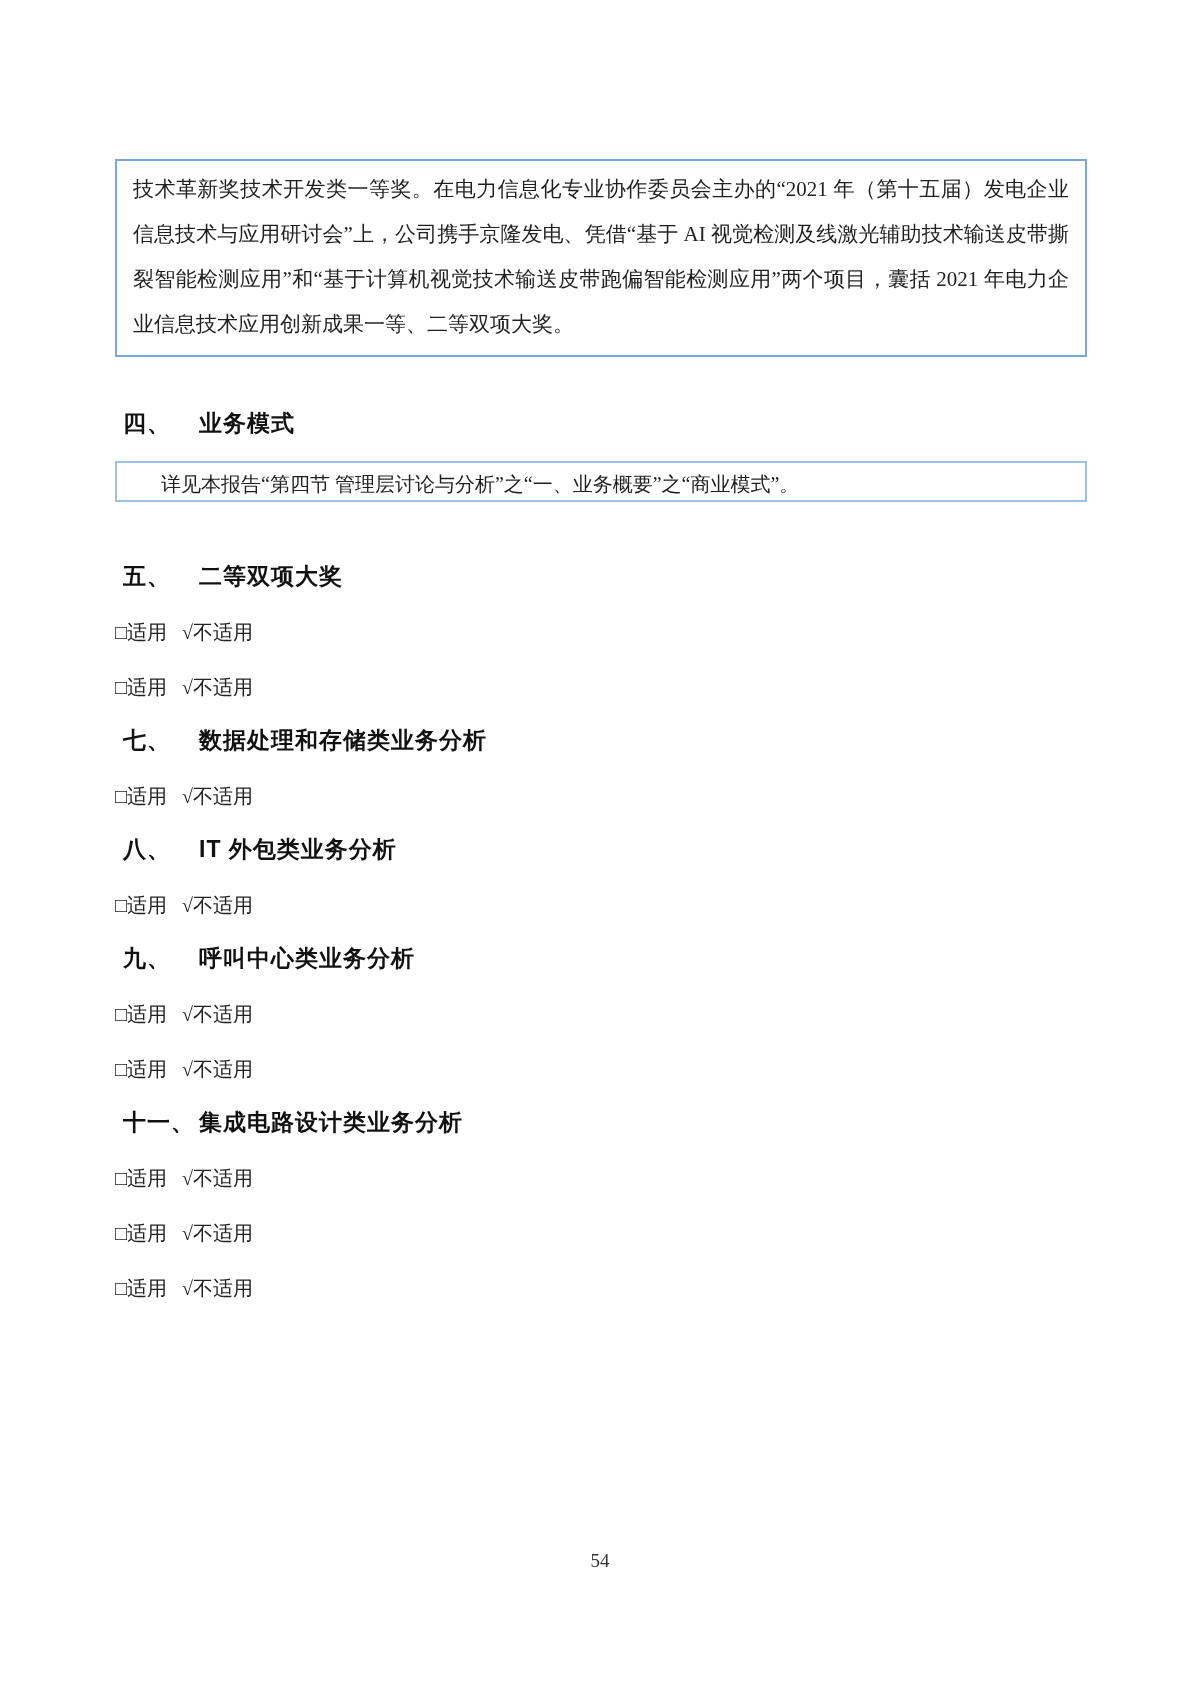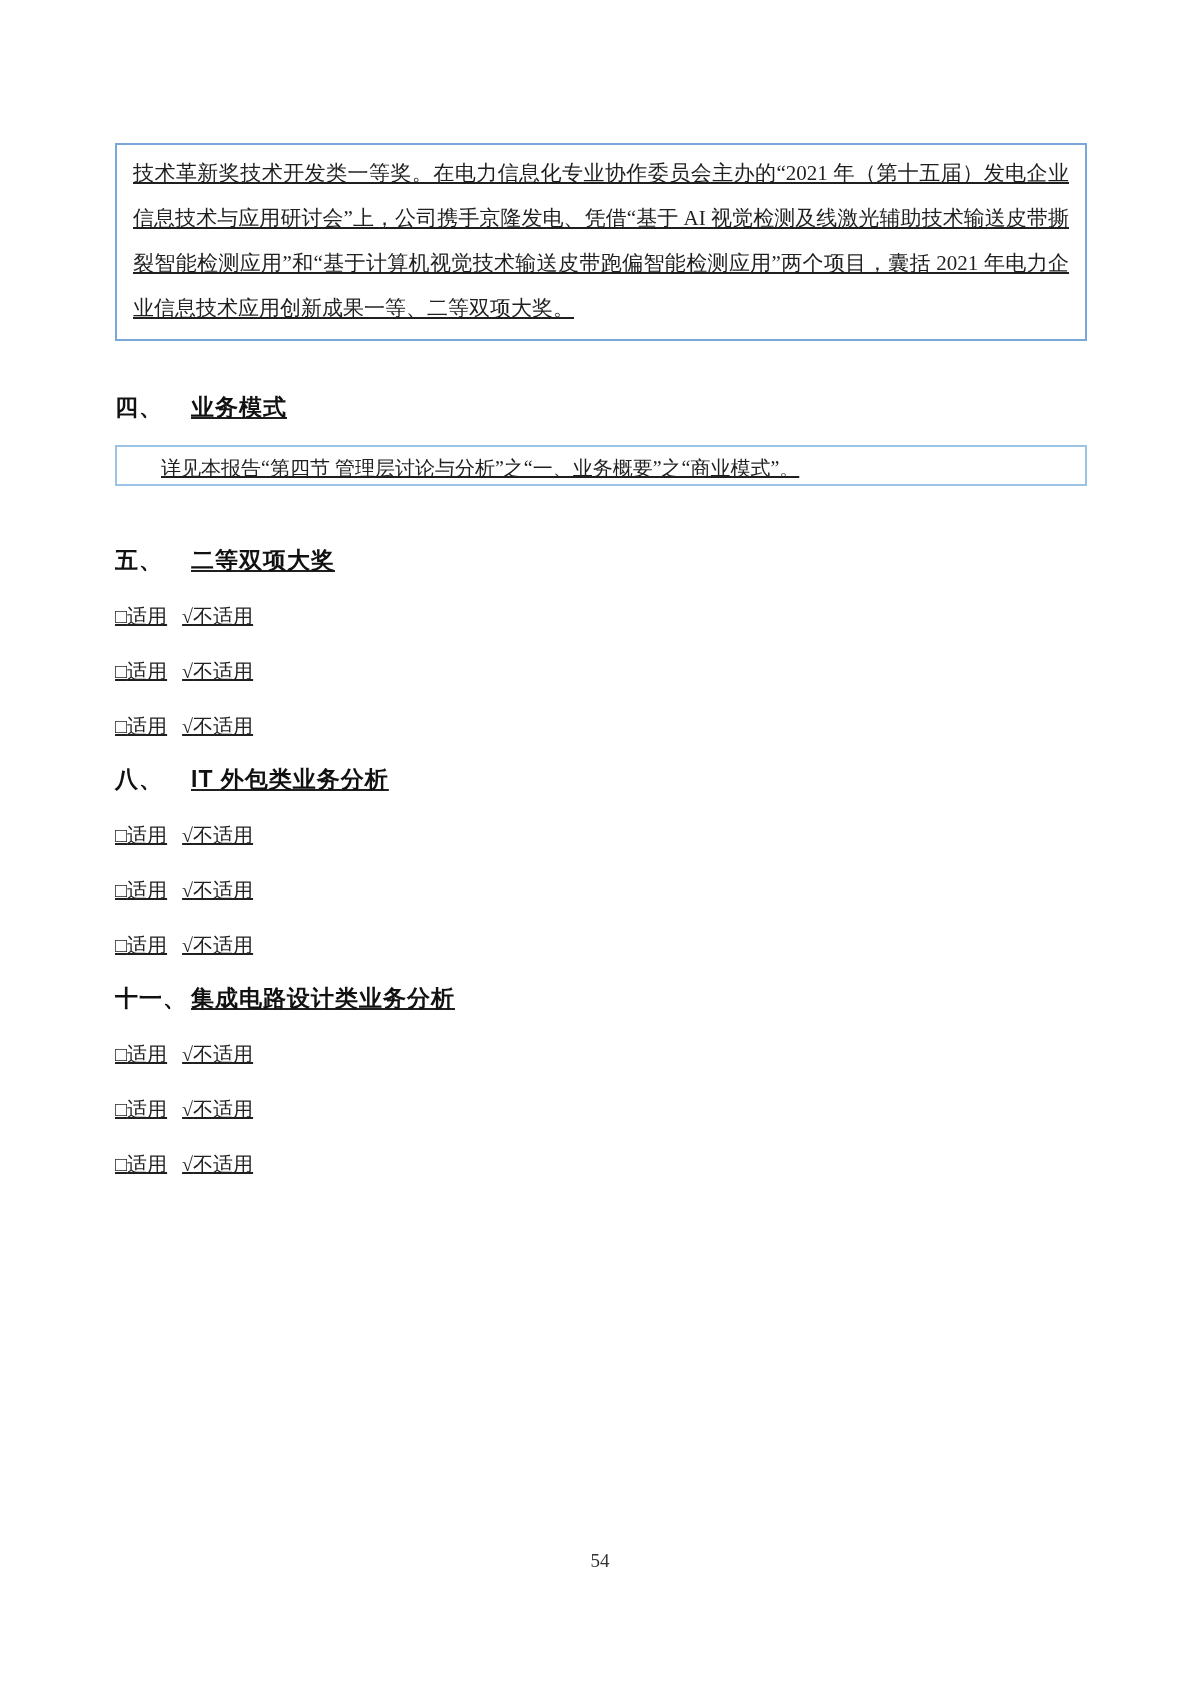--- a/index.html
+++ b/index.html
@@ -10,21 +10,21 @@
   html,body{margin:0;padding:0;}
   body{
     width:1200px;height:1696px;
     background:#ffffff;
     color:var(--text);
     font-family:"Liberation Serif","DejaVu Serif",serif;
     position:relative;
     overflow:hidden;
   }
   .page{position:relative;width:1200px;height:1696px;background:#fff;}
-  .content{position:absolute;left:115px;top:0;width:972px;text-decoration:underline;}
+  .content{position:absolute;left:115px;top:16px;width:972px;}
 
   .intro-box{
     box-sizing:border-box;
     margin-top:143px;
     border:2px solid var(--intro-border);
     padding:6px 16px 8px 16px;
     font-size:21px;
     line-height:45px;
     text-align:justify;
     text-justify:inter-character;
@@ -32,20 +32,21 @@
   }
 
   .section-heading{
     margin-top:26px;
     font-family:"Liberation Sans","DejaVu Sans",sans-serif;
     font-weight:bold;
     font-size:23px;
     line-height:28px;
     color:#111;
     letter-spacing:1px;
+    margin-left:8px;
   }
   .section-heading .sec-num{
     display:inline-block;
     min-width:76px;
   }
   .heading-first{margin-top:52px;}
   .heading-after-note{margin-top:60px;}
 
   .note-box{
     box-sizing:border-box;
@@ -97,31 +98,37 @@
       <span class="sec-num">五、</span><span>二等双项大奖</span>
     </div>
     <div class="check-row">
       <span class="check-option"><span class="glyph">□</span><span>适用</span></span><span class="check-option"><span class="glyph">√</span><span>不适用</span></span>
     </div>
 
     <div class="check-row">
       <span class="check-option"><span class="glyph">□</span><span>适用</span></span><span class="check-option"><span class="glyph">√</span><span>不适用</span></span>
     </div>
 
+    <div class="section-heading">
+      <span class="sec-num">七、</span><span>数据处理和存储类业务分析</span>
+    </div>
     <div class="check-row">
       <span class="check-option"><span class="glyph">□</span><span>适用</span></span><span class="check-option"><span class="glyph">√</span><span>不适用</span></span>
     </div>
 
     <div class="section-heading">
       <span class="sec-num">八、</span><span>IT 外包类业务分析</span>
     </div>
     <div class="check-row">
       <span class="check-option"><span class="glyph">□</span><span>适用</span></span><span class="check-option"><span class="glyph">√</span><span>不适用</span></span>
     </div>
 
+    <div class="section-heading">
+      <span class="sec-num">九、</span><span>呼叫中心类业务分析</span>
+    </div>
     <div class="check-row">
       <span class="check-option"><span class="glyph">□</span><span>适用</span></span><span class="check-option"><span class="glyph">√</span><span>不适用</span></span>
     </div>
 
     <div class="check-row">
       <span class="check-option"><span class="glyph">□</span><span>适用</span></span><span class="check-option"><span class="glyph">√</span><span>不适用</span></span>
     </div>
 
     <div class="section-heading">
       <span class="sec-num">十一、</span><span>集成电路设计类业务分析</span>

